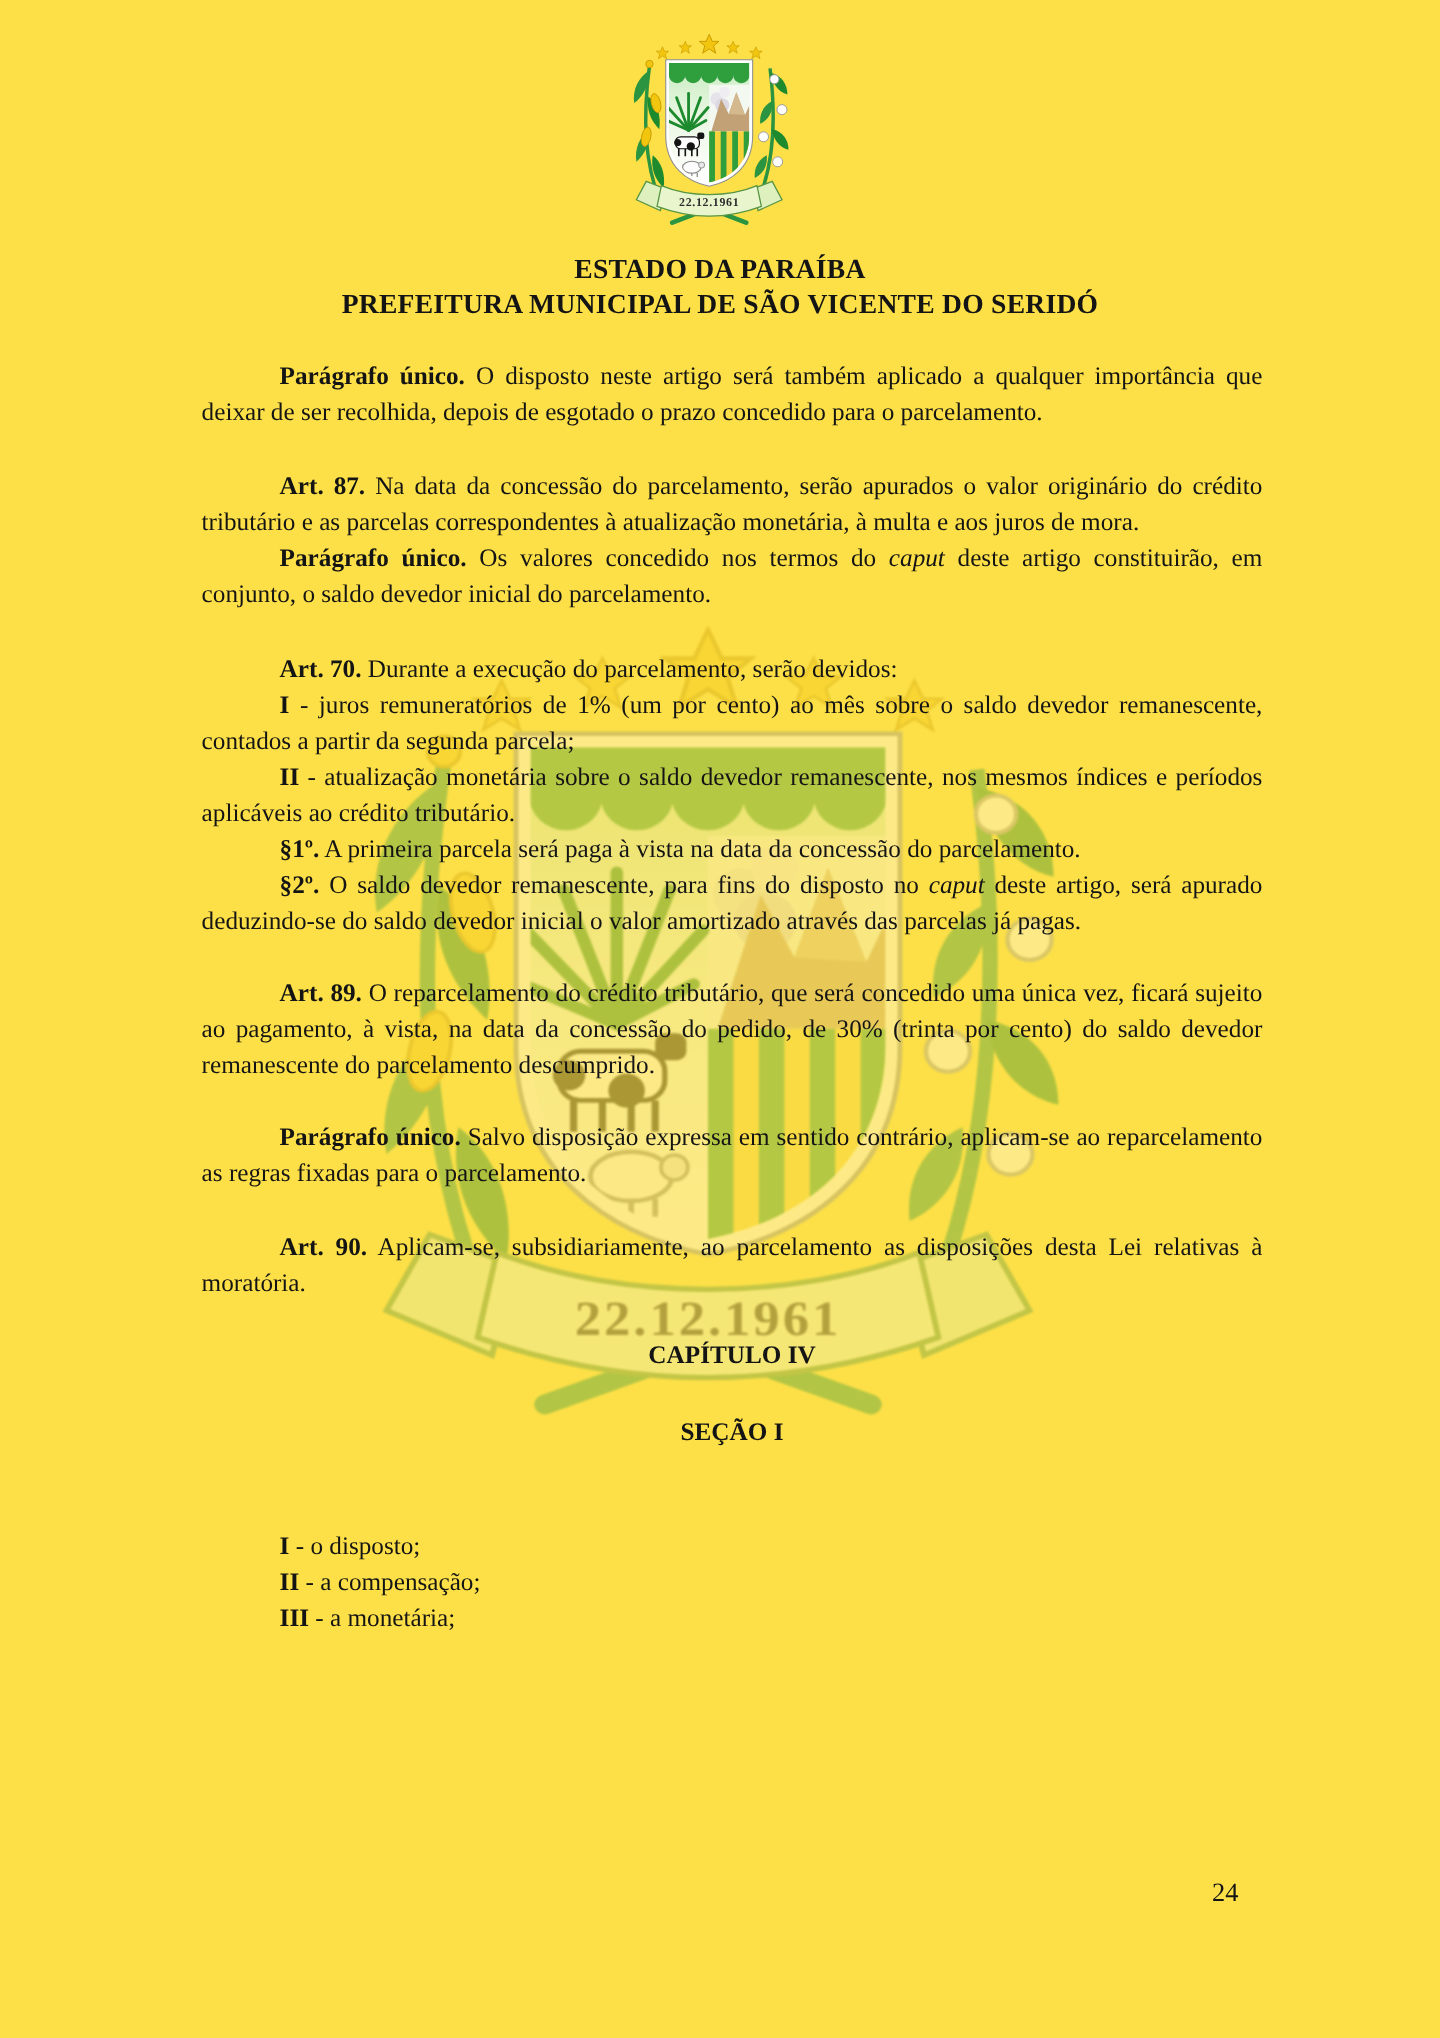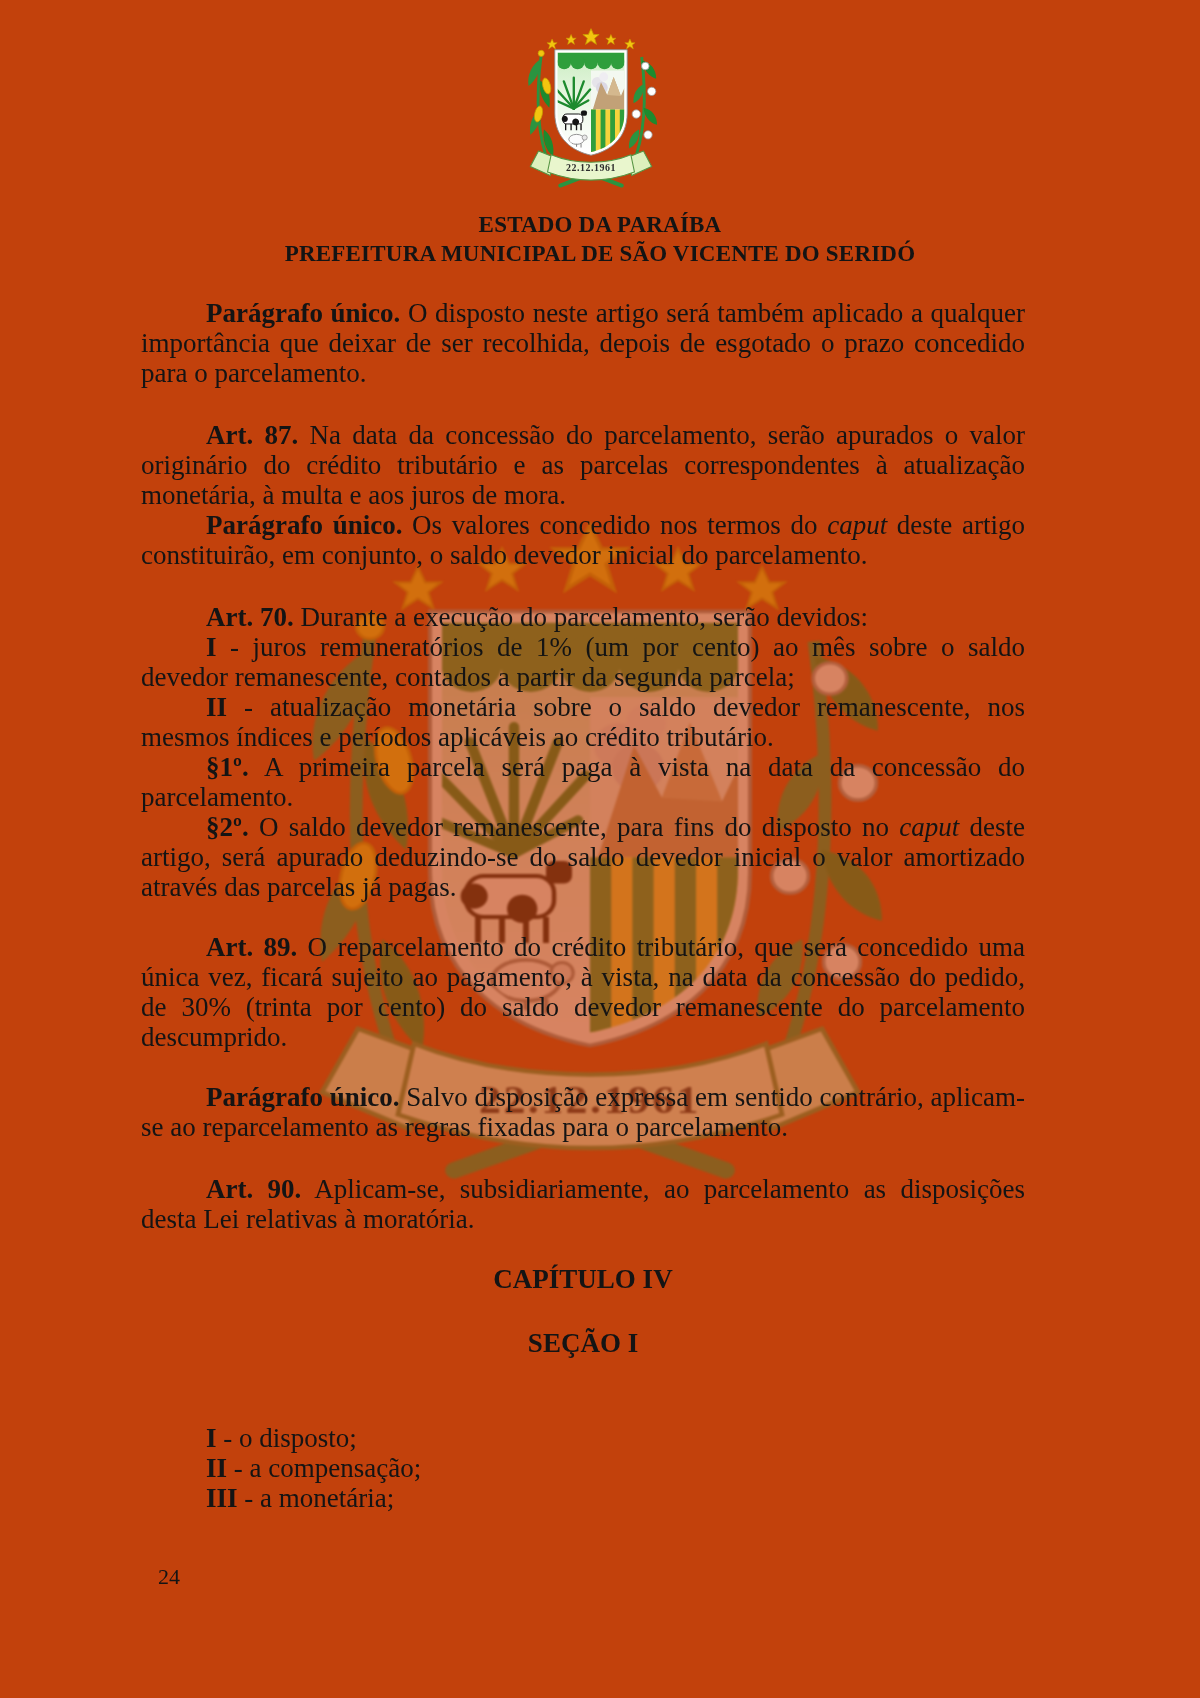--- a/index.html
+++ b/index.html
@@ -1,42 +1,42 @@
 <!DOCTYPE html>
 <html><head>
 <meta charset="utf-8">
 <style>
   html,body { margin:0; padding:0; background:#888; }
   .page {
     position:relative; width:1200px; height:1698px; margin:0 auto;
-    background:#c2410c; overflow:hidden;
+    background:#fde047; overflow:hidden;
     font-family:"Liberation Serif", serif; color:#141414;
   }
   .watermark {
     position:absolute; left:190px; top:522px; width:800px; height:708px;
     opacity:0.35; filter:blur(1px); pointer-events:none;
   }
   .crest { position:absolute; left:496px; top:28px; width:190px; height:172px; }
   .header-text {
     position:absolute; top:210px; left:0; width:100%;
     text-align:center; font-weight:bold; font-size:23px; line-height:29px;
     letter-spacing:0.2px;
   }
   #doc-body {
-    position:absolute; left:141px; top:298px; width:884px;
-    font-size:27px; line-height:30px; text-align:justify;
+    position:absolute; left:168px; top:298px; width:884px;
+    font-size:21px; line-height:30px; text-align:justify;
   }
   .para { margin:0; text-indent:65px; }
   .para b { font-weight:bold; }
   .para i { font-style:italic; }
   .heading { text-align:center; font-weight:bold; text-indent:0; }
   .spacer { width:100%; }
   .page-number {
     position:absolute; top:1562px; left:158px; width:874px;
-    text-align:left; font-size:22px; line-height:30px;
+    text-align:right; font-size:22px; line-height:30px;
   }
   .hidden-defs { position:absolute; width:0; height:0; overflow:hidden; }
 </style>
 </head>
 <body>
 
 <svg class="hidden-defs" aria-hidden="true">
   <defs>
     <linearGradient id="shieldGrad" x1="0" y1="0" x2="0" y2="1">
       <stop offset="0" stop-color="#c9ecc0"></stop>

